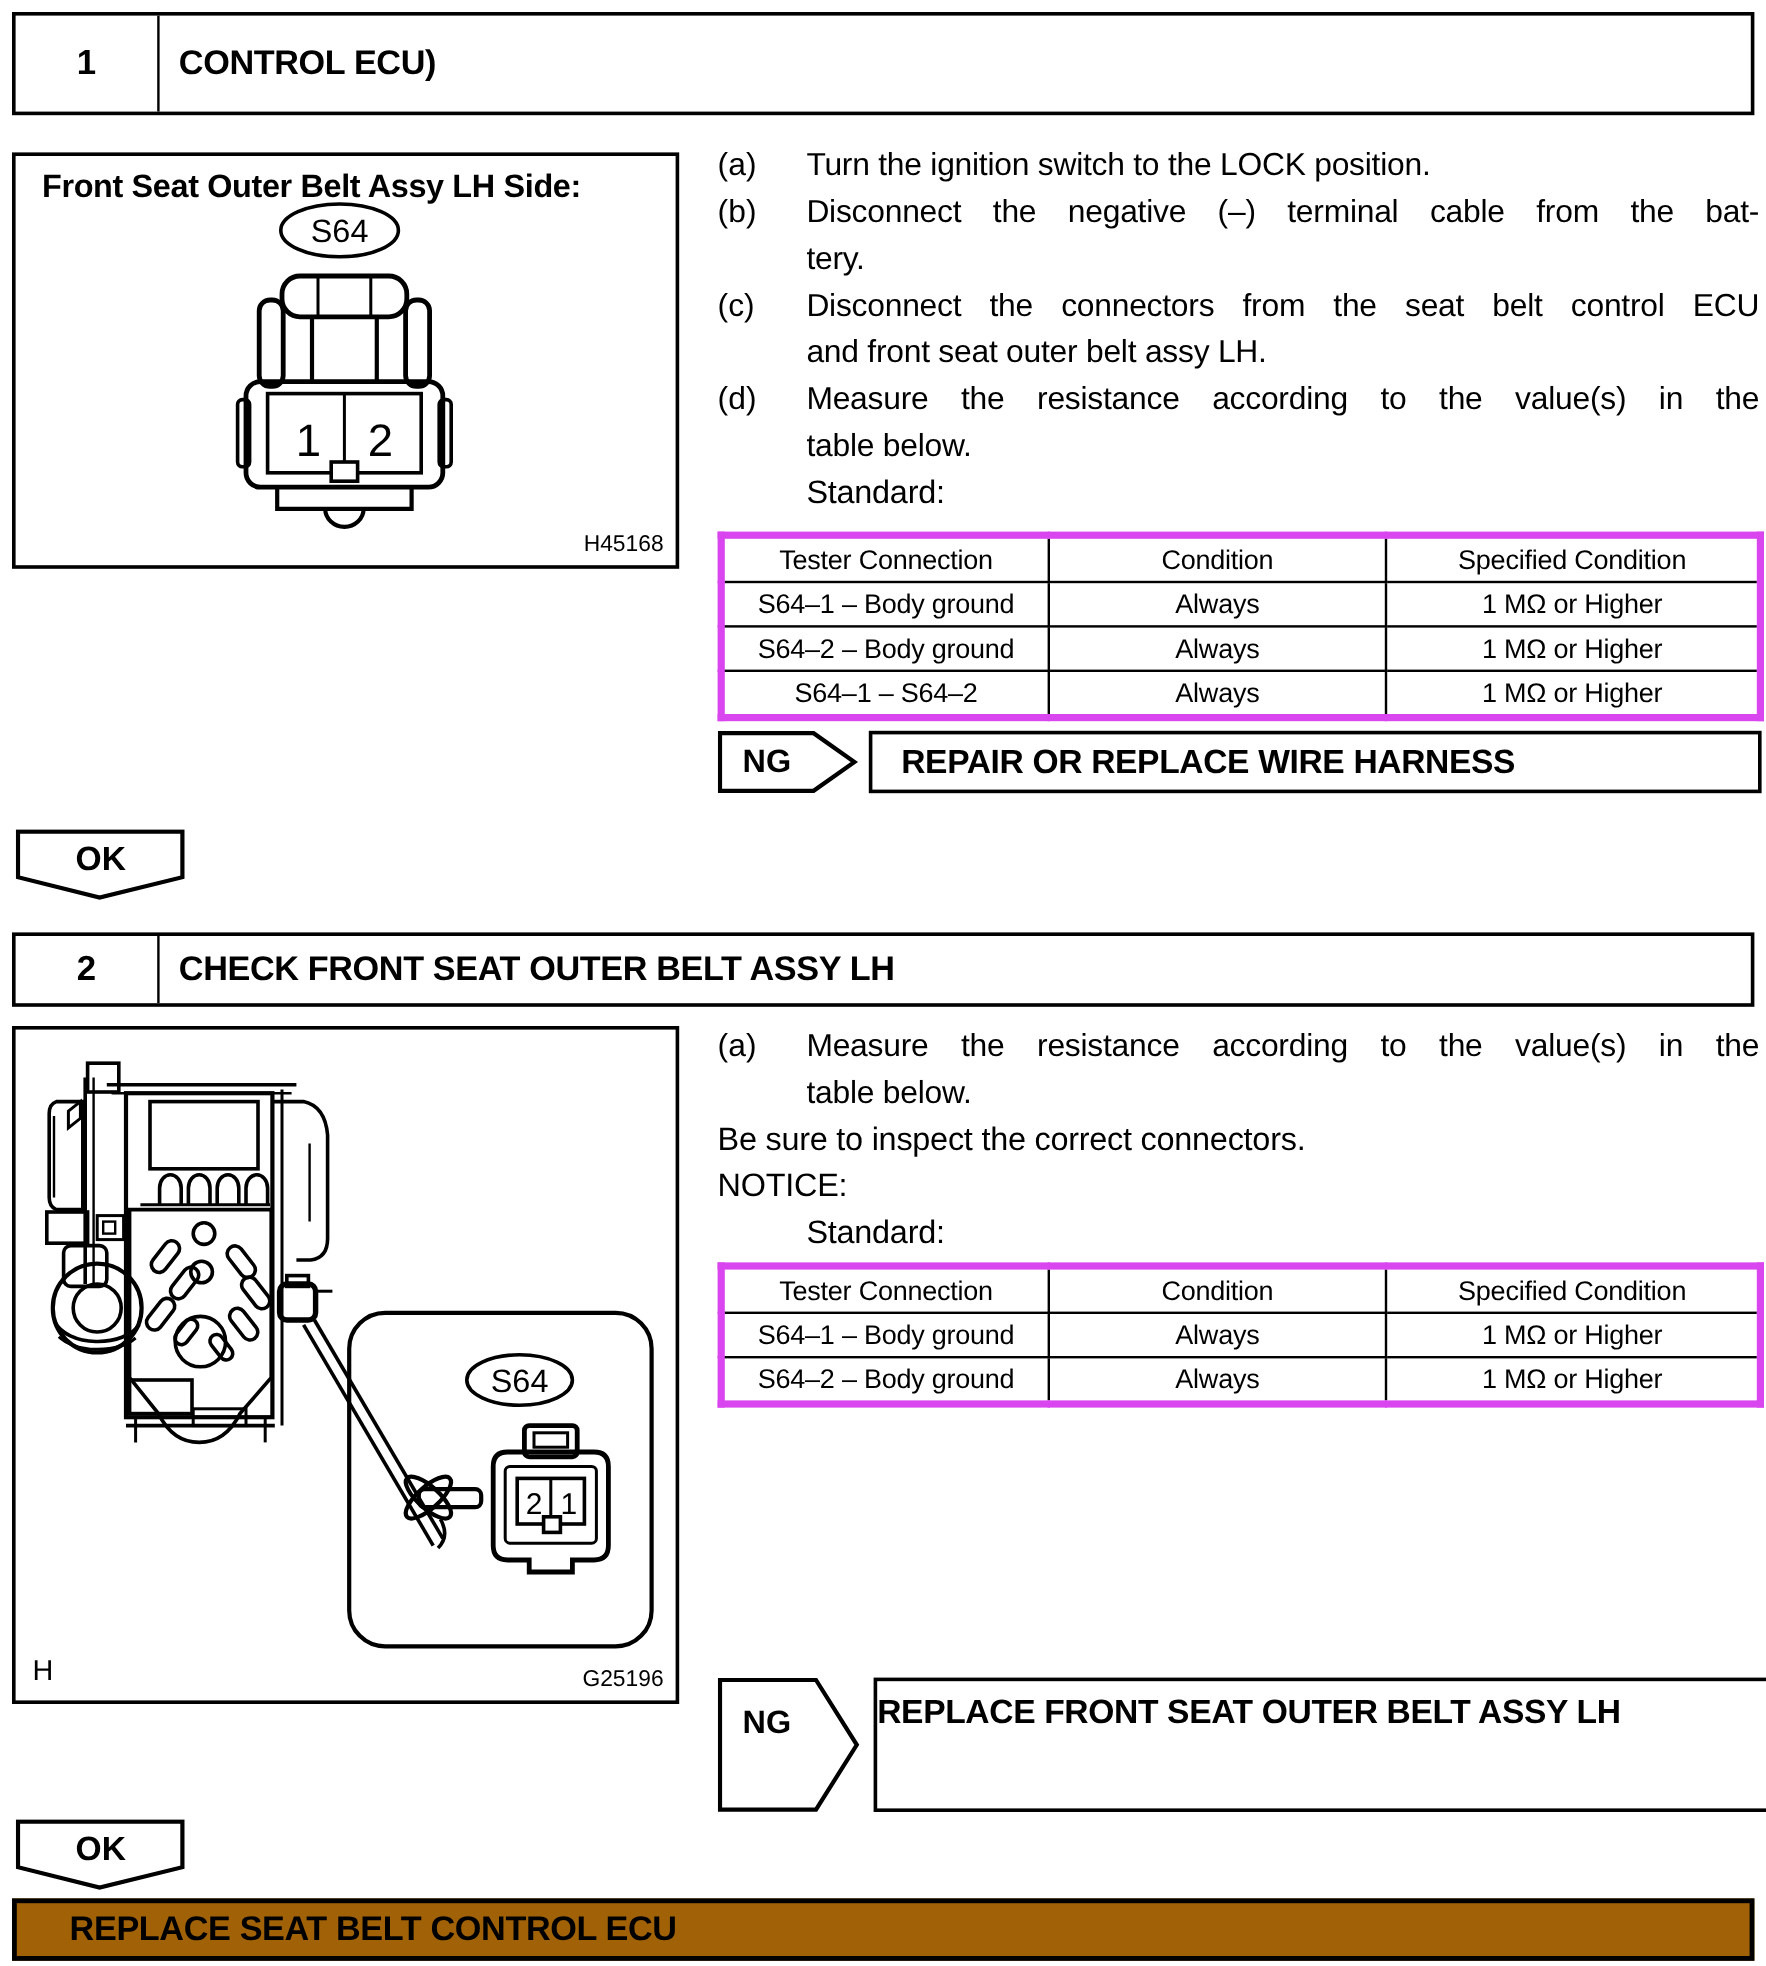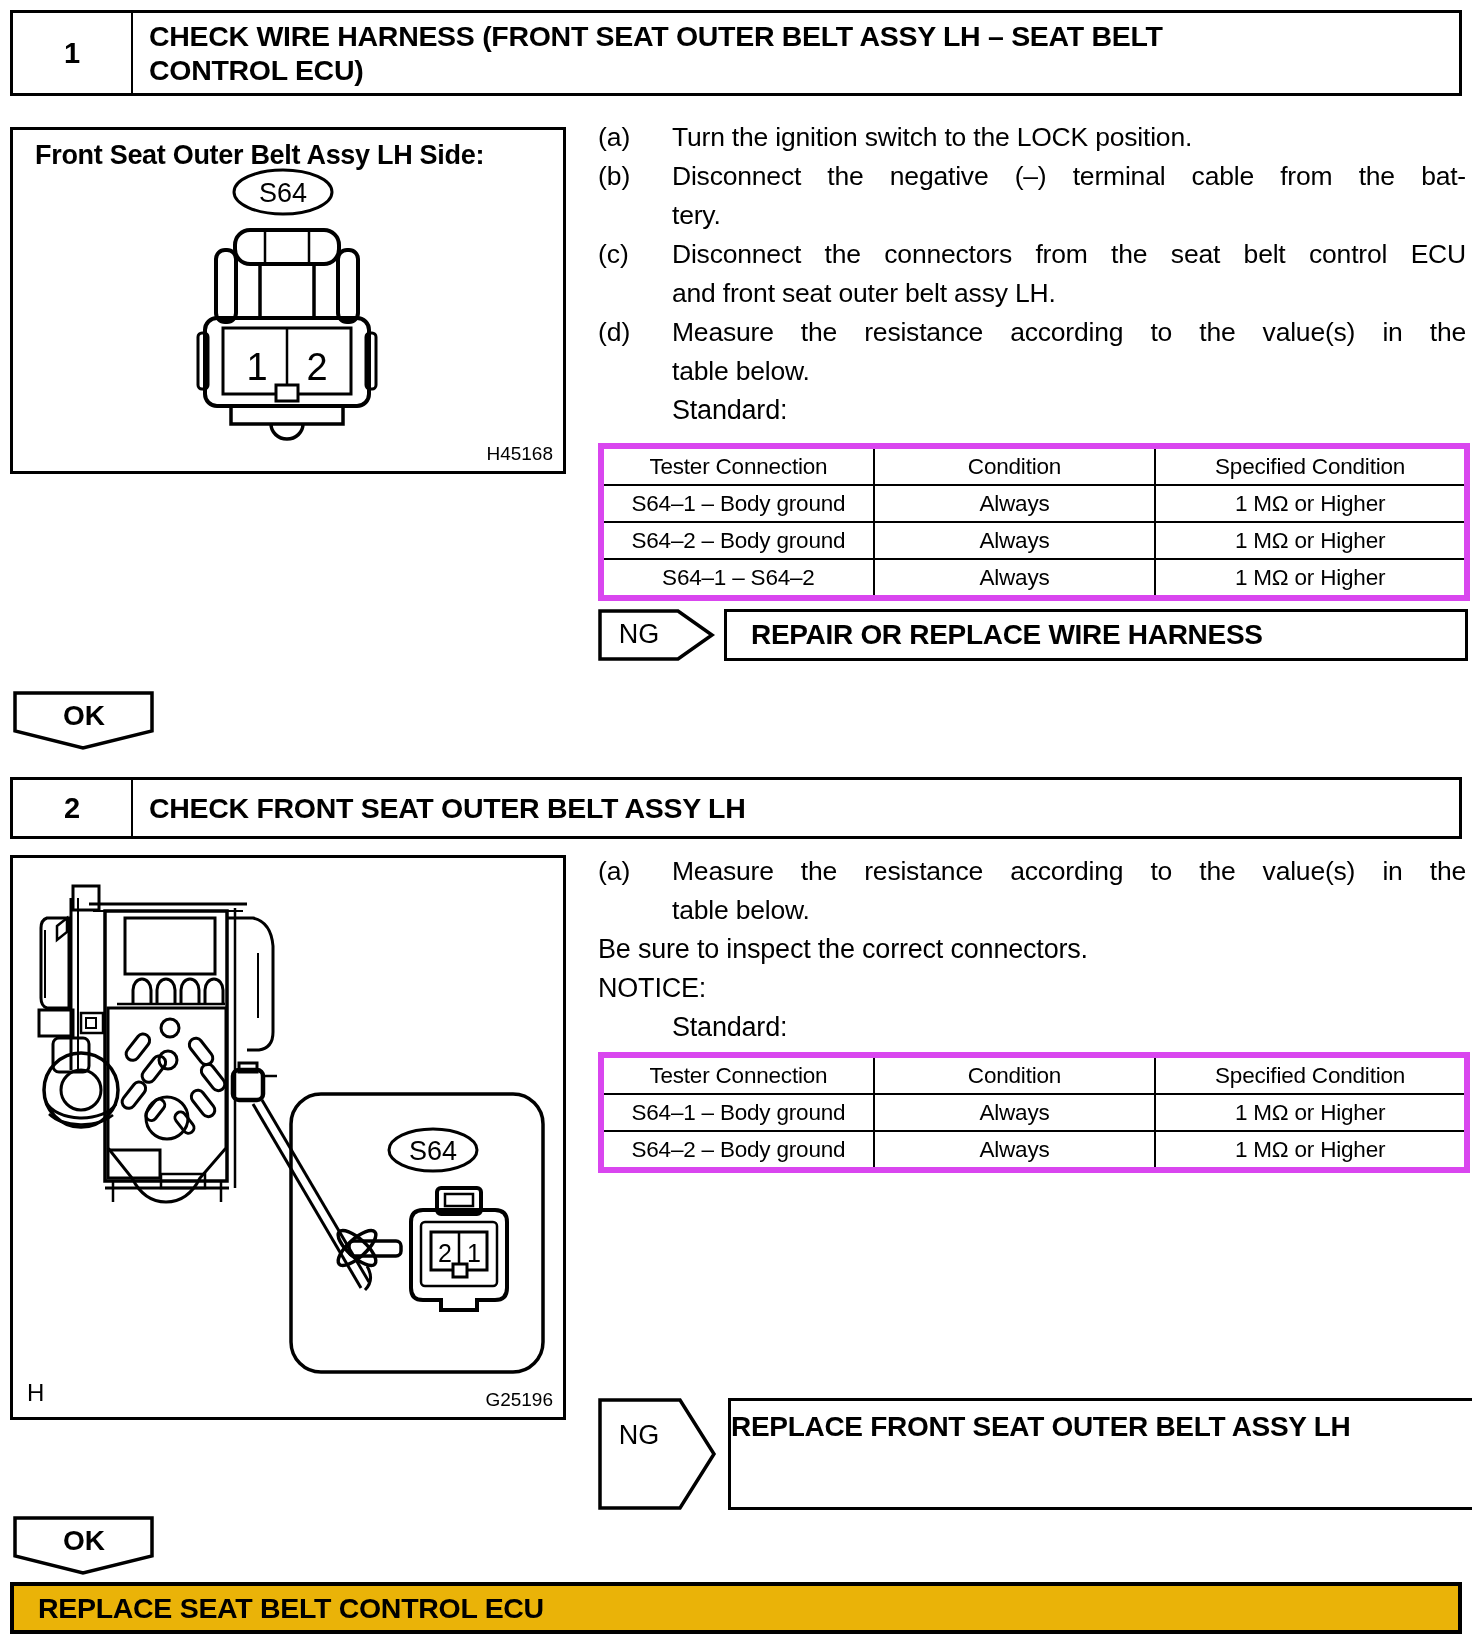--- a/index.html
+++ b/index.html
@@ -43,45 +43,44 @@
   table.spec{border-collapse:collapse;width:872px;table-layout:fixed;border:6px solid #d946ef;}
   table.spec th,table.spec td{
     border:2.5px solid #000;text-align:center;vertical-align:middle;
     font-size:22.5px;font-weight:normal;height:35px;padding:0 4px;letter-spacing:-0.2px;
   }
   
   .ngrow{left:598px;display:flex;align-items:stretch;}
   .ngbadge{flex:0 0 auto;position:relative;}
   .ngbadge .nglab{
     position:absolute;left:0;width:82px;text-align:center;
-    font-weight:normal;font-size:27px;
+    font-weight:bold;font-size:27px;
   }
   .resultbox{
     border:3px solid #000;box-sizing:border-box;background:#fff;
     font-weight:bold;font-size:28px;letter-spacing:-0.3px;
   }
   
   .okbadge{left:13px;}
   .oktext{font-weight:bold;font-size:28px;}
   
   .finalbox{
     left:10px;width:1452px;height:52px;border:4px solid #000;box-sizing:border-box;
-    display:flex;align-items:center;padding-left:24px;
-    font-weight:bold;font-size:28.5px;letter-spacing:-0.3px;background:#eab308;
+    display:flex;align-items:center;padding-left:44px;
+    font-weight:bold;font-size:28.5px;letter-spacing:-0.3px;background:#a16207;
   }
   svg{display:block;}
   .ink{stroke:#000;fill:none;}
 </style>
 </head>
 <body>
 
 <div class="abs stephdr" style="top:10px;height:86px;">
   <div class="num">1</div>
   <div class="ttl">
-    <div>CHECK WIRE HARNESS (FRONT SEAT OUTER BELT ASSY LH – SEAT BELT</div>
     <div>CONTROL ECU)</div>
   </div>
 </div>
 
 <div class="abs figbox" style="top:127px;height:347px;text-align:right;">
   <div class="figcap">Front Seat Outer Belt Assy LH Side:</div>
   <svg class="abs" style="left:0;top:0;" width="550" height="341" viewBox="0 0 550 341">
 
     <ellipse class="ink" cx="270" cy="62" rx="49" ry="22" stroke-width="3"></ellipse>
     <text x="270" y="72" font-size="27" text-anchor="middle" fill="#000">S64</text>

